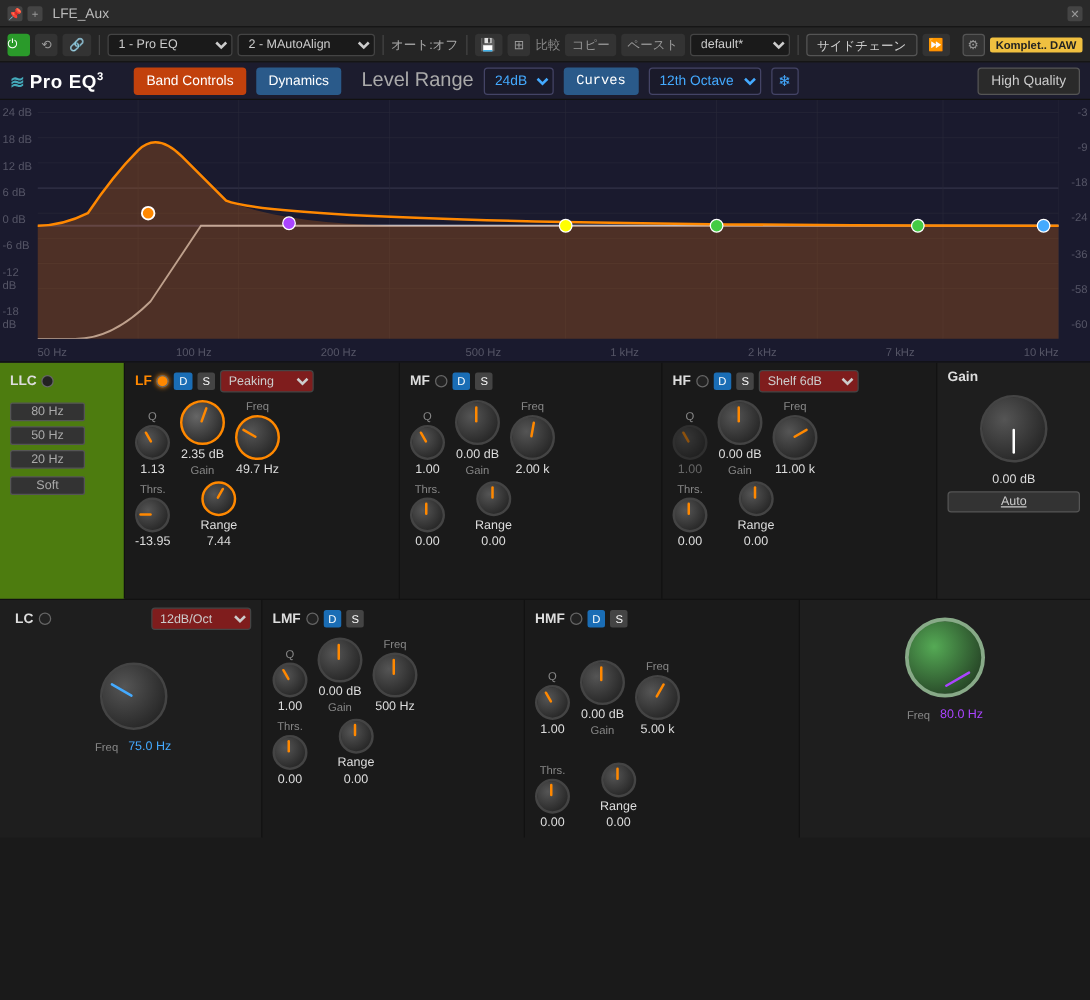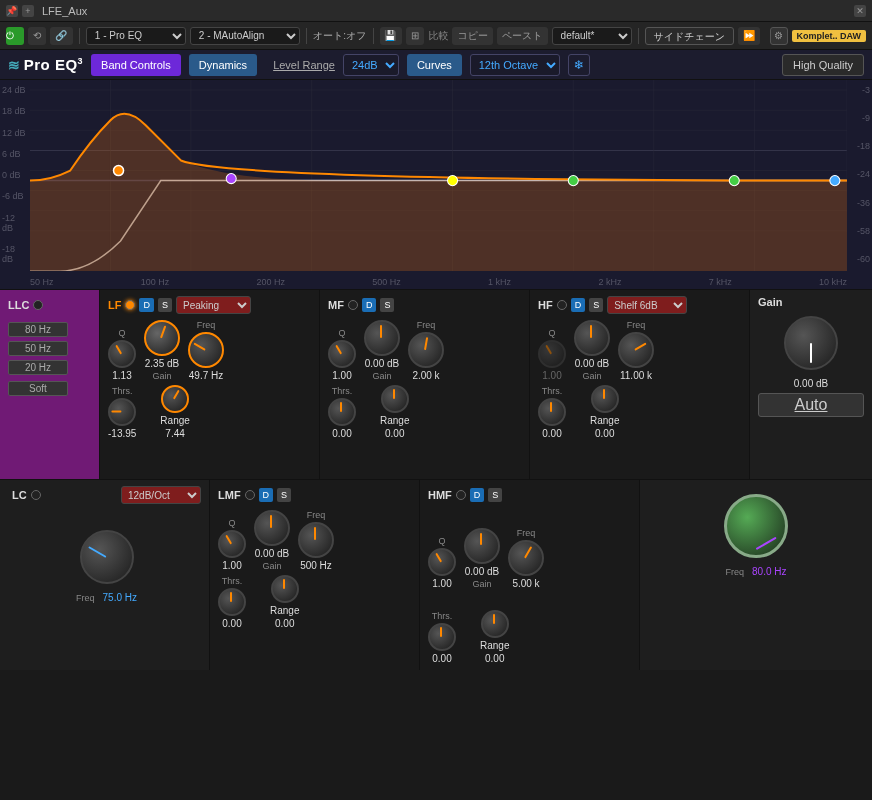--- a/index.html
+++ b/index.html
@@ -65,24 +65,24 @@
     .header-btn {
       background: #2a5a8a;
       border: none;
       border-radius: 3px;
       padding: 3px 10px;
       color: #fff;
       font-size: 11px;
       cursor: pointer;
       height: 22px;
     }
-    .header-btn.active { background: #6d28d9; }
-    .level-range-label { color: #aaa; font-size: 11px; margin-left: 8px; text-decoration: underline; }
+    .header-btn.active { background: #c2410c; margin-left: 16px; }
+    .level-range-label { color: #aaa; font-size: 16px; margin-left: 8px; }
     .level-range-select { background: #1a1a2a; border: 1px solid #446; border-radius: 3px; color: #4af; font-size: 11px; height: 22px; padding: 0 4px; }
-    .curves-btn { background: #2a5a8a; border: none; border-radius: 3px; padding: 3px 10px; color: #fff; font-size: 11px; cursor: pointer; height: 22px; }
+    .curves-btn { background: #2a5a8a; border: none; border-radius: 3px; padding: 3px 10px; color: #fff; font-size: 11px; cursor: pointer; height: 22px; font-family: Liberation Mono, monospace; }
     .octave-select { background: #1a1a2a; border: 1px solid #446; border-radius: 3px; color: #4af; font-size: 11px; height: 22px; padding: 0 4px; }
     .snowflake-btn { background: none; border: 1px solid #446; border-radius: 3px; width: 22px; height: 22px; color: #4af; cursor: pointer; display: flex; align-items: center; justify-content: center; font-size: 12px; }
     .hq-btn { background: #2a2a2a; border: 1px solid #555; border-radius: 3px; padding: 3px 10px; color: #ccc; font-size: 11px; cursor: pointer; height: 22px; margin-left: auto; }
 
     .eq-display {
       background: #1a1a2e;
       height: 210px;
       position: relative;
       overflow: hidden;
       border-bottom: 1px solid #111;
@@ -180,21 +180,21 @@
       width: 2px; height: 40%;
       background: #f80;
       transform-origin: bottom center;
       border-radius: 1px;
     }
     .knob-indicator.blue { background: #4af; }
     .knob-indicator.white { background: #fff; }
 
     .llc-panel {
       width: 100px;
-      background: #701a75;
+      background: #4d7c0f;
     }
     .lf-panel { width: 220px; }
     .mf-panel { width: 210px; }
     .hf-panel { width: 220px; }
     .gain-panel { width: 90px; background: #1e1e1e; }
 
     .gain-knob-large {
       width: 54px; height: 54px;
       border-radius: 50%;
       background: radial-gradient(circle at 35% 35%, #555, #1a1a1a);
@@ -209,21 +209,21 @@
     .lc-panel-lower { width: 210px; background: #1e1e1e; }
     .lmf-panel { width: 210px; }
     .hmf-panel { width: 210px; }
     .hc-panel { width: 180px; background: #1e1e1e; border-right: none; }
 
     .band-row-lower {
       display: flex;
       height: 190px;
     }
 
-    .auto-btn { background: #333; border: 1px solid #555; border-radius: 3px; padding: 2px 8px; color: #ccc; font-size: 16px; cursor: pointer; margin-top: 4px; width: 100%; text-decoration: underline; }
+    .auto-btn { background: #333; border: 1px solid #555; border-radius: 3px; padding: 2px 8px; color: #ccc; font-size: 10px; cursor: pointer; margin-top: 4px; width: 100%; text-decoration: underline; }
 
     .llc-freq-btn { background: #333; border: 1px solid #555; border-radius: 2px; padding: 1px 6px; color: #aaa; font-size: 10px; cursor: pointer; width: 60px; text-align: center; margin: 2px 0; }
     .soft-btn { background: #333; border: 1px solid #555; border-radius: 2px; padding: 1px 6px; color: #aaa; font-size: 10px; cursor: pointer; width: 60px; text-align: center; margin-top: 4px; }
 
     .hc-knob-container { display: flex; flex-direction: column; align-items: center; margin-top: 8px; }
     .hc-big-knob {
       width: 64px; height: 64px;
       border-radius: 50%;
       background: radial-gradient(circle at 35% 35%, #5a5, #1a2a1a);
       border: 3px solid #8a8;

